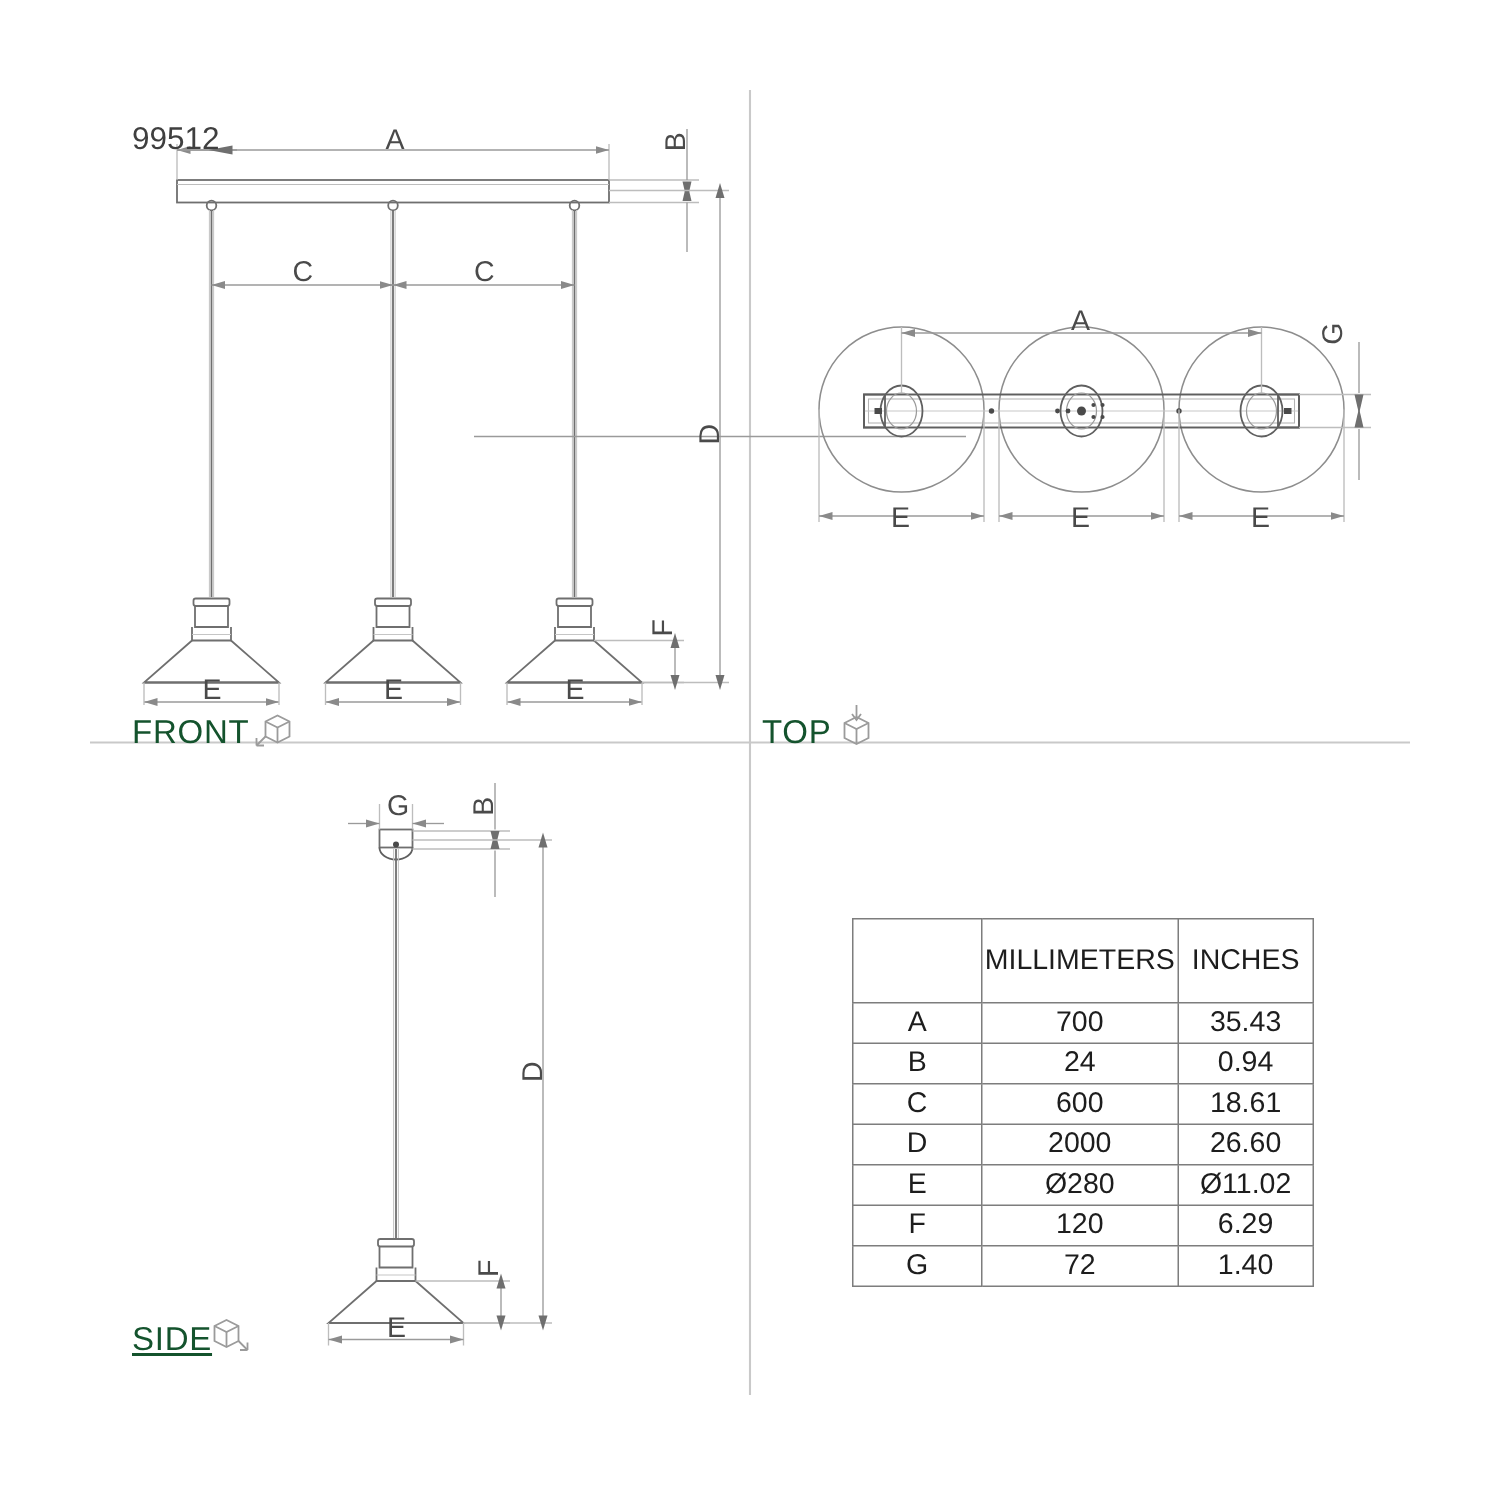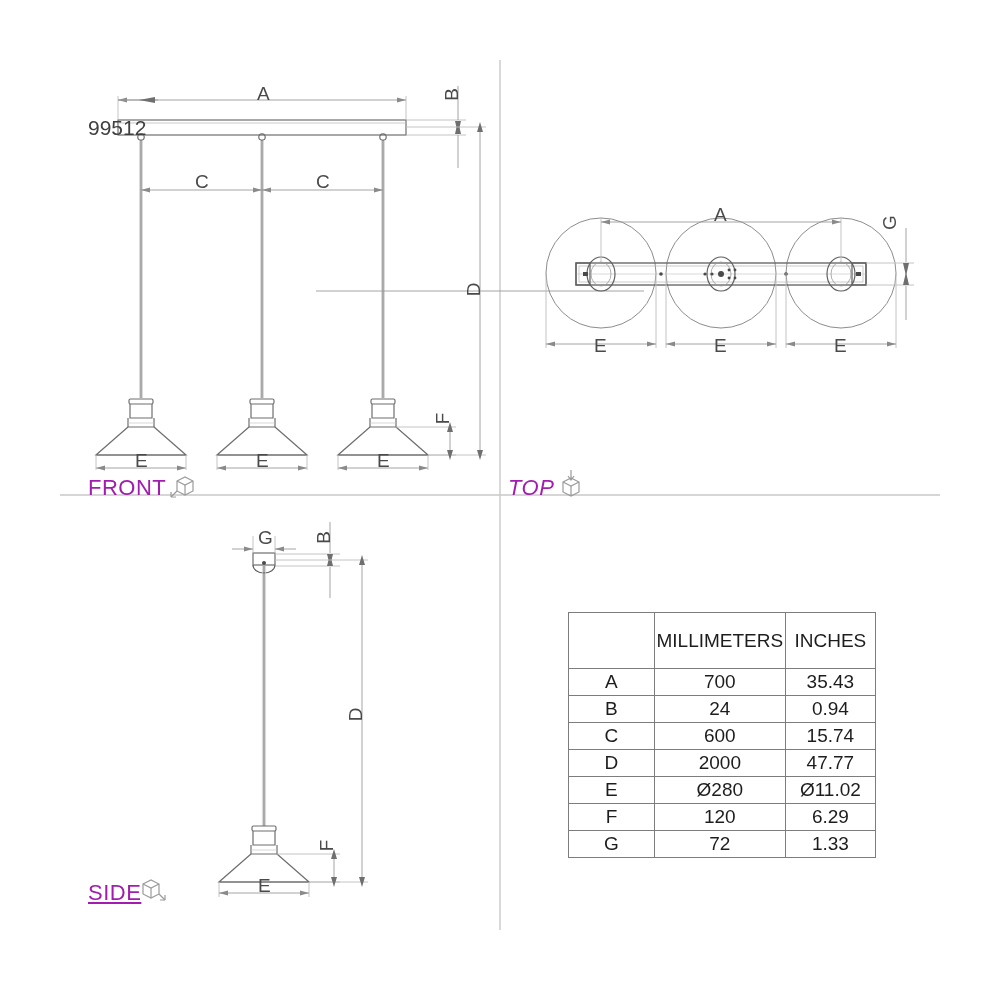--- a/index.html
+++ b/index.html
@@ -14,22 +14,22 @@
   svg.draw{position:absolute;left:0;top:0;width:1000px;height:1000px;}
   .lbl{
     position:absolute;
     font-family:"Liberation Sans", sans-serif;
     color:#3f3f3f;
     white-space:nowrap;
     line-height:1;
   }
   .dimlabel{font-size:19px;color:#4a4a4a;}
   .dimlabel.rot{transform-origin:50% 50%;}
-  .viewname{font-size:22px;color:#a21caf;letter-spacing:.5px;}
-  .code{font-size:21px;color:#3f3f3f;margin-top:35px;}
+  .viewname{font-size:22px;color:#14532d;letter-spacing:.5px;}
+  .code{font-size:21px;color:#3f3f3f;}
   
   #spec-table{
     position:absolute;left:568px;top:612px;
     border-collapse:collapse;
     width:308px;
     background:#fff;
   }
   #spec-table td,#spec-table th{
     border:1px solid #7d7d7d;
     text-align:center;
@@ -287,21 +287,21 @@
       <path d="M3,25 L3,20 M3,25 L8,25"></path>
     </g>
   </svg>
 
   <div class="lbl dimlabel" style="left:714px;top:205px;">A</div>
   <div class="lbl dimlabel rot" style="left:882px;top:213px;transform:rotate(-90deg);">G</div>
   <div class="lbl dimlabel" style="left:594px;top:336px;">E</div>
   <div class="lbl dimlabel" style="left:714px;top:336px;">E</div>
   <div class="lbl dimlabel" style="left:834px;top:336px;">E</div>
 
-  <div class="lbl viewname" style="left:508px;top:477px;font-style:italic;">TOP</div>
+  <div class="lbl viewname" style="left:508px;top:477px;">TOP</div>
   <svg class="icon-cube" style="left:556px;top:468px;" width="30" height="34" viewBox="0 0 30 34">
     <g stroke="#9b9b9b" stroke-width="1.2" fill="none">
       <path d="M7,14 L15,10 L23,14 L23,24 L15,28 L7,24 Z"></path>
       <path d="M7,14 L15,18 L23,14"></path>
       <path d="M15,18 L15,28"></path>
       <path d="M15,2 L15,11"></path>
       <path d="M12,8 L15,12 L18,8"></path>
     </g>
   </svg>
 
@@ -337,38 +337,38 @@
         <td>35.43</td>
       </tr>
       <tr>
         <td>B</td>
         <td>24</td>
         <td>0.94</td>
       </tr>
       <tr>
         <td>C</td>
         <td>600</td>
-        <td>15.74</td>
+        <td>18.61</td>
       </tr>
       <tr>
         <td>D</td>
         <td>2000</td>
-        <td>47.77</td>
+        <td>26.60</td>
       </tr>
       <tr>
         <td>E</td>
         <td>Ø280</td>
         <td>Ø11.02</td>
       </tr>
       <tr>
         <td>F</td>
         <td>120</td>
         <td>6.29</td>
       </tr>
       <tr>
         <td>G</td>
         <td>72</td>
-        <td>1.33</td>
+        <td>1.40</td>
       </tr>
     </tbody>
   </table>
 
 </div>
 
 </body></html>

